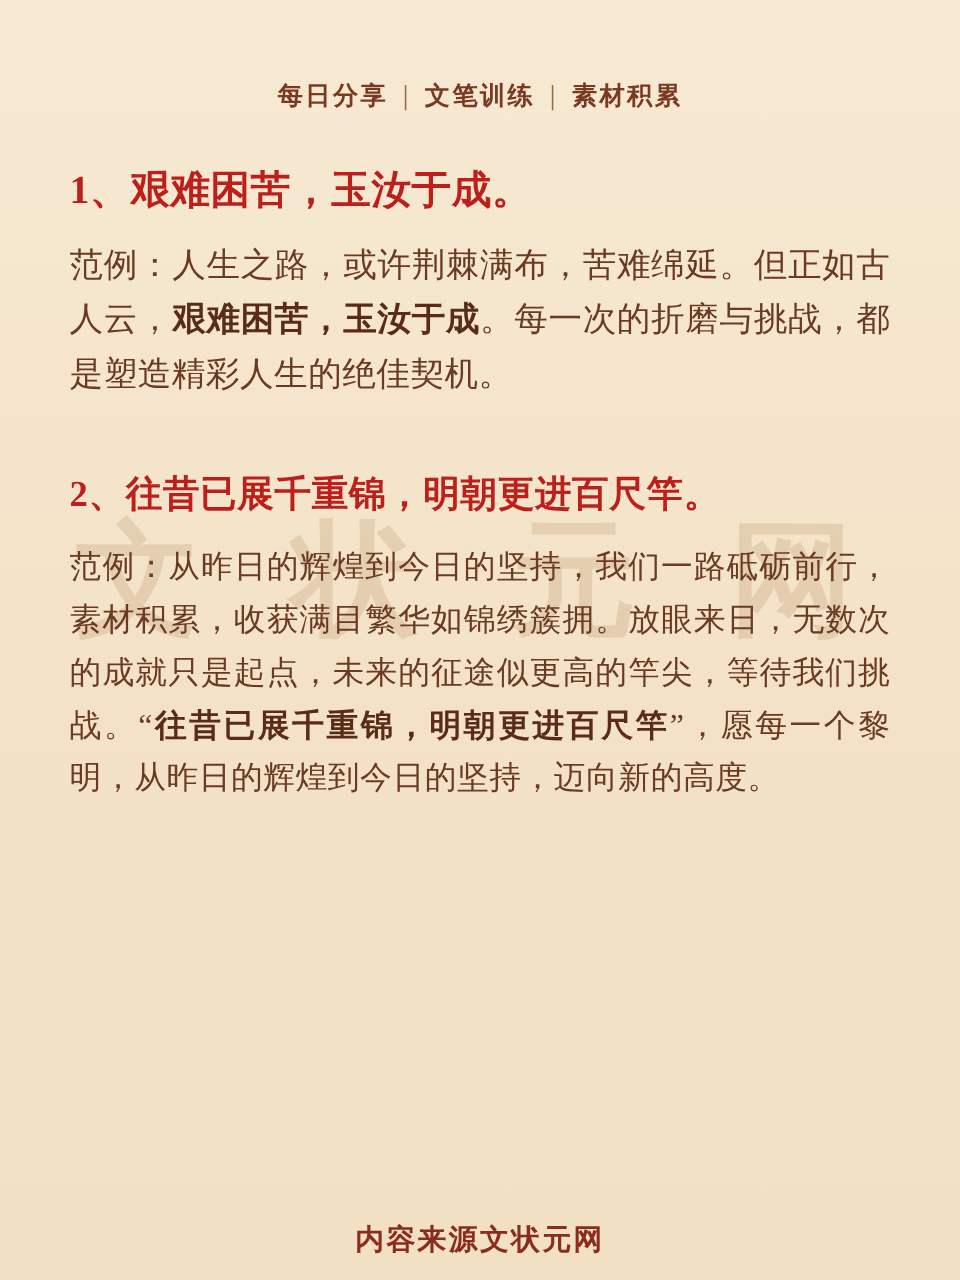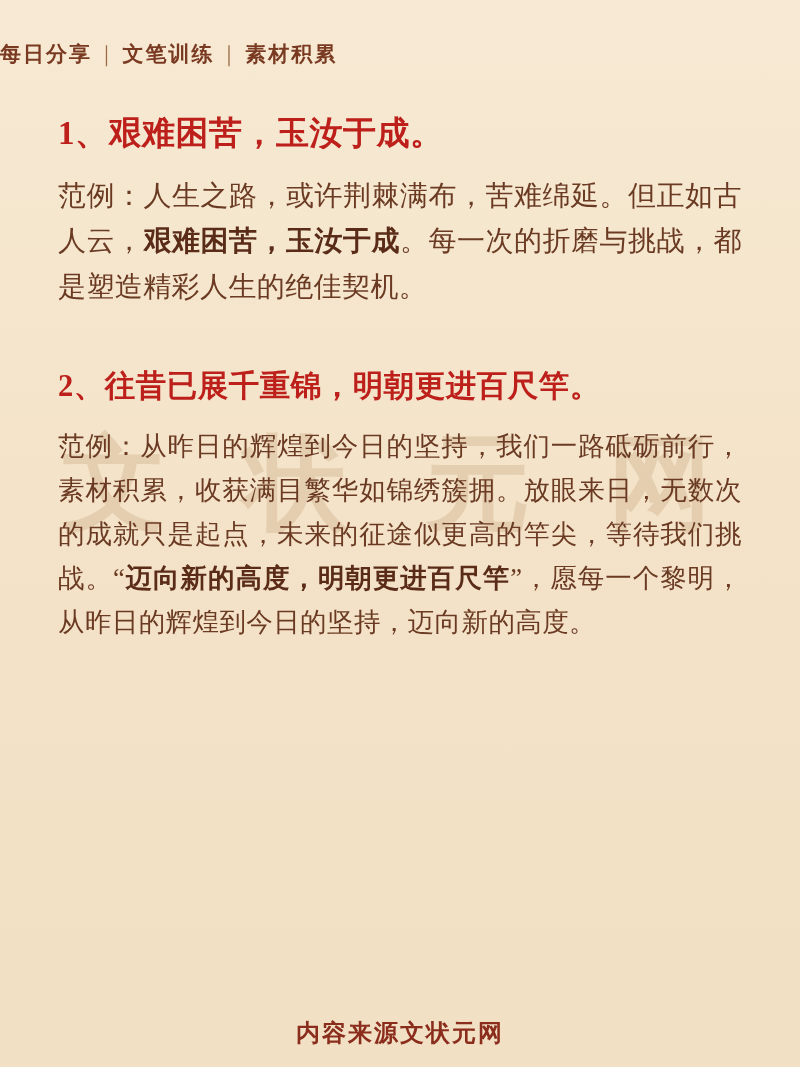--- a/index.html
+++ b/index.html
@@ -45,22 +45,22 @@
     bottom: 18px;
     text-align: center;
     font-size: 24px;
     letter-spacing: 2px;
     color: #8a2d1c;
     font-weight: 700;
     font-family: "Liberation Serif", "DejaVu Serif", serif;
   }
   .header {
     position: relative;
-    padding-top: 40px;
-    text-align: left;
+    padding-top: 66px;
+    text-align: center;
     font-size: 21px;
     letter-spacing: 2px;
     color: #7a3a22;
     font-weight: 700;
     z-index: 3;
   }
   .header .sep {
     color: #9a6a45;
     padding: 0 4px;
     font-weight: 400;
@@ -120,20 +120,20 @@
 
   <div class="content">
 
     <div class="section first">
       <h2 class="section-title">1、艰难困苦，玉汝于成。</h2>
       <div class="body-text"><span class="label">范例：</span><span>人生之路，或许荆棘满布，苦难绵延。但正如古人云，</span><b>艰难困苦，玉汝于成</b><span>。每一次的折磨与挑战，都是塑造精彩人生的绝佳契机。</span></div>
     </div>
 
     <div class="section second">
       <h2 class="section-title">2、往昔已展千重锦，明朝更进百尺竿。</h2>
-      <div class="body-text"><span class="label">范例：</span><span>从昨日的辉煌到今日的坚持，我们一路砥砺前行，素材积累，收获满目繁华如锦绣簇拥。放眼来日，无数次的成就只是起点，未来的征途似更高的竿尖，等待我们挑战。“</span><b>迈向新的高度，明朝更进百尺竿</b><span>”，愿每一个黎明，从昨日的辉煌到今日的坚持，迈向新的高度。</span></div>
+      <div class="body-text"><span class="label">范例：</span><span>从昨日的辉煌到今日的坚持，我们一路砥砺前行，素材积累，收获满目繁华如锦绣簇拥。放眼来日，无数次的成就只是起点，未来的征途似更高的竿尖，等待我们挑战。“</span><b>往昔已展千重锦，明朝更进百尺竿</b><span>”，愿每一个黎明，从昨日的辉煌到今日的坚持，迈向新的高度。</span></div>
     </div>
 
   </div>
 
   <div class="watermark-bottom">内容来源文状元网</div>
 
 </div>
 
 </body></html>

